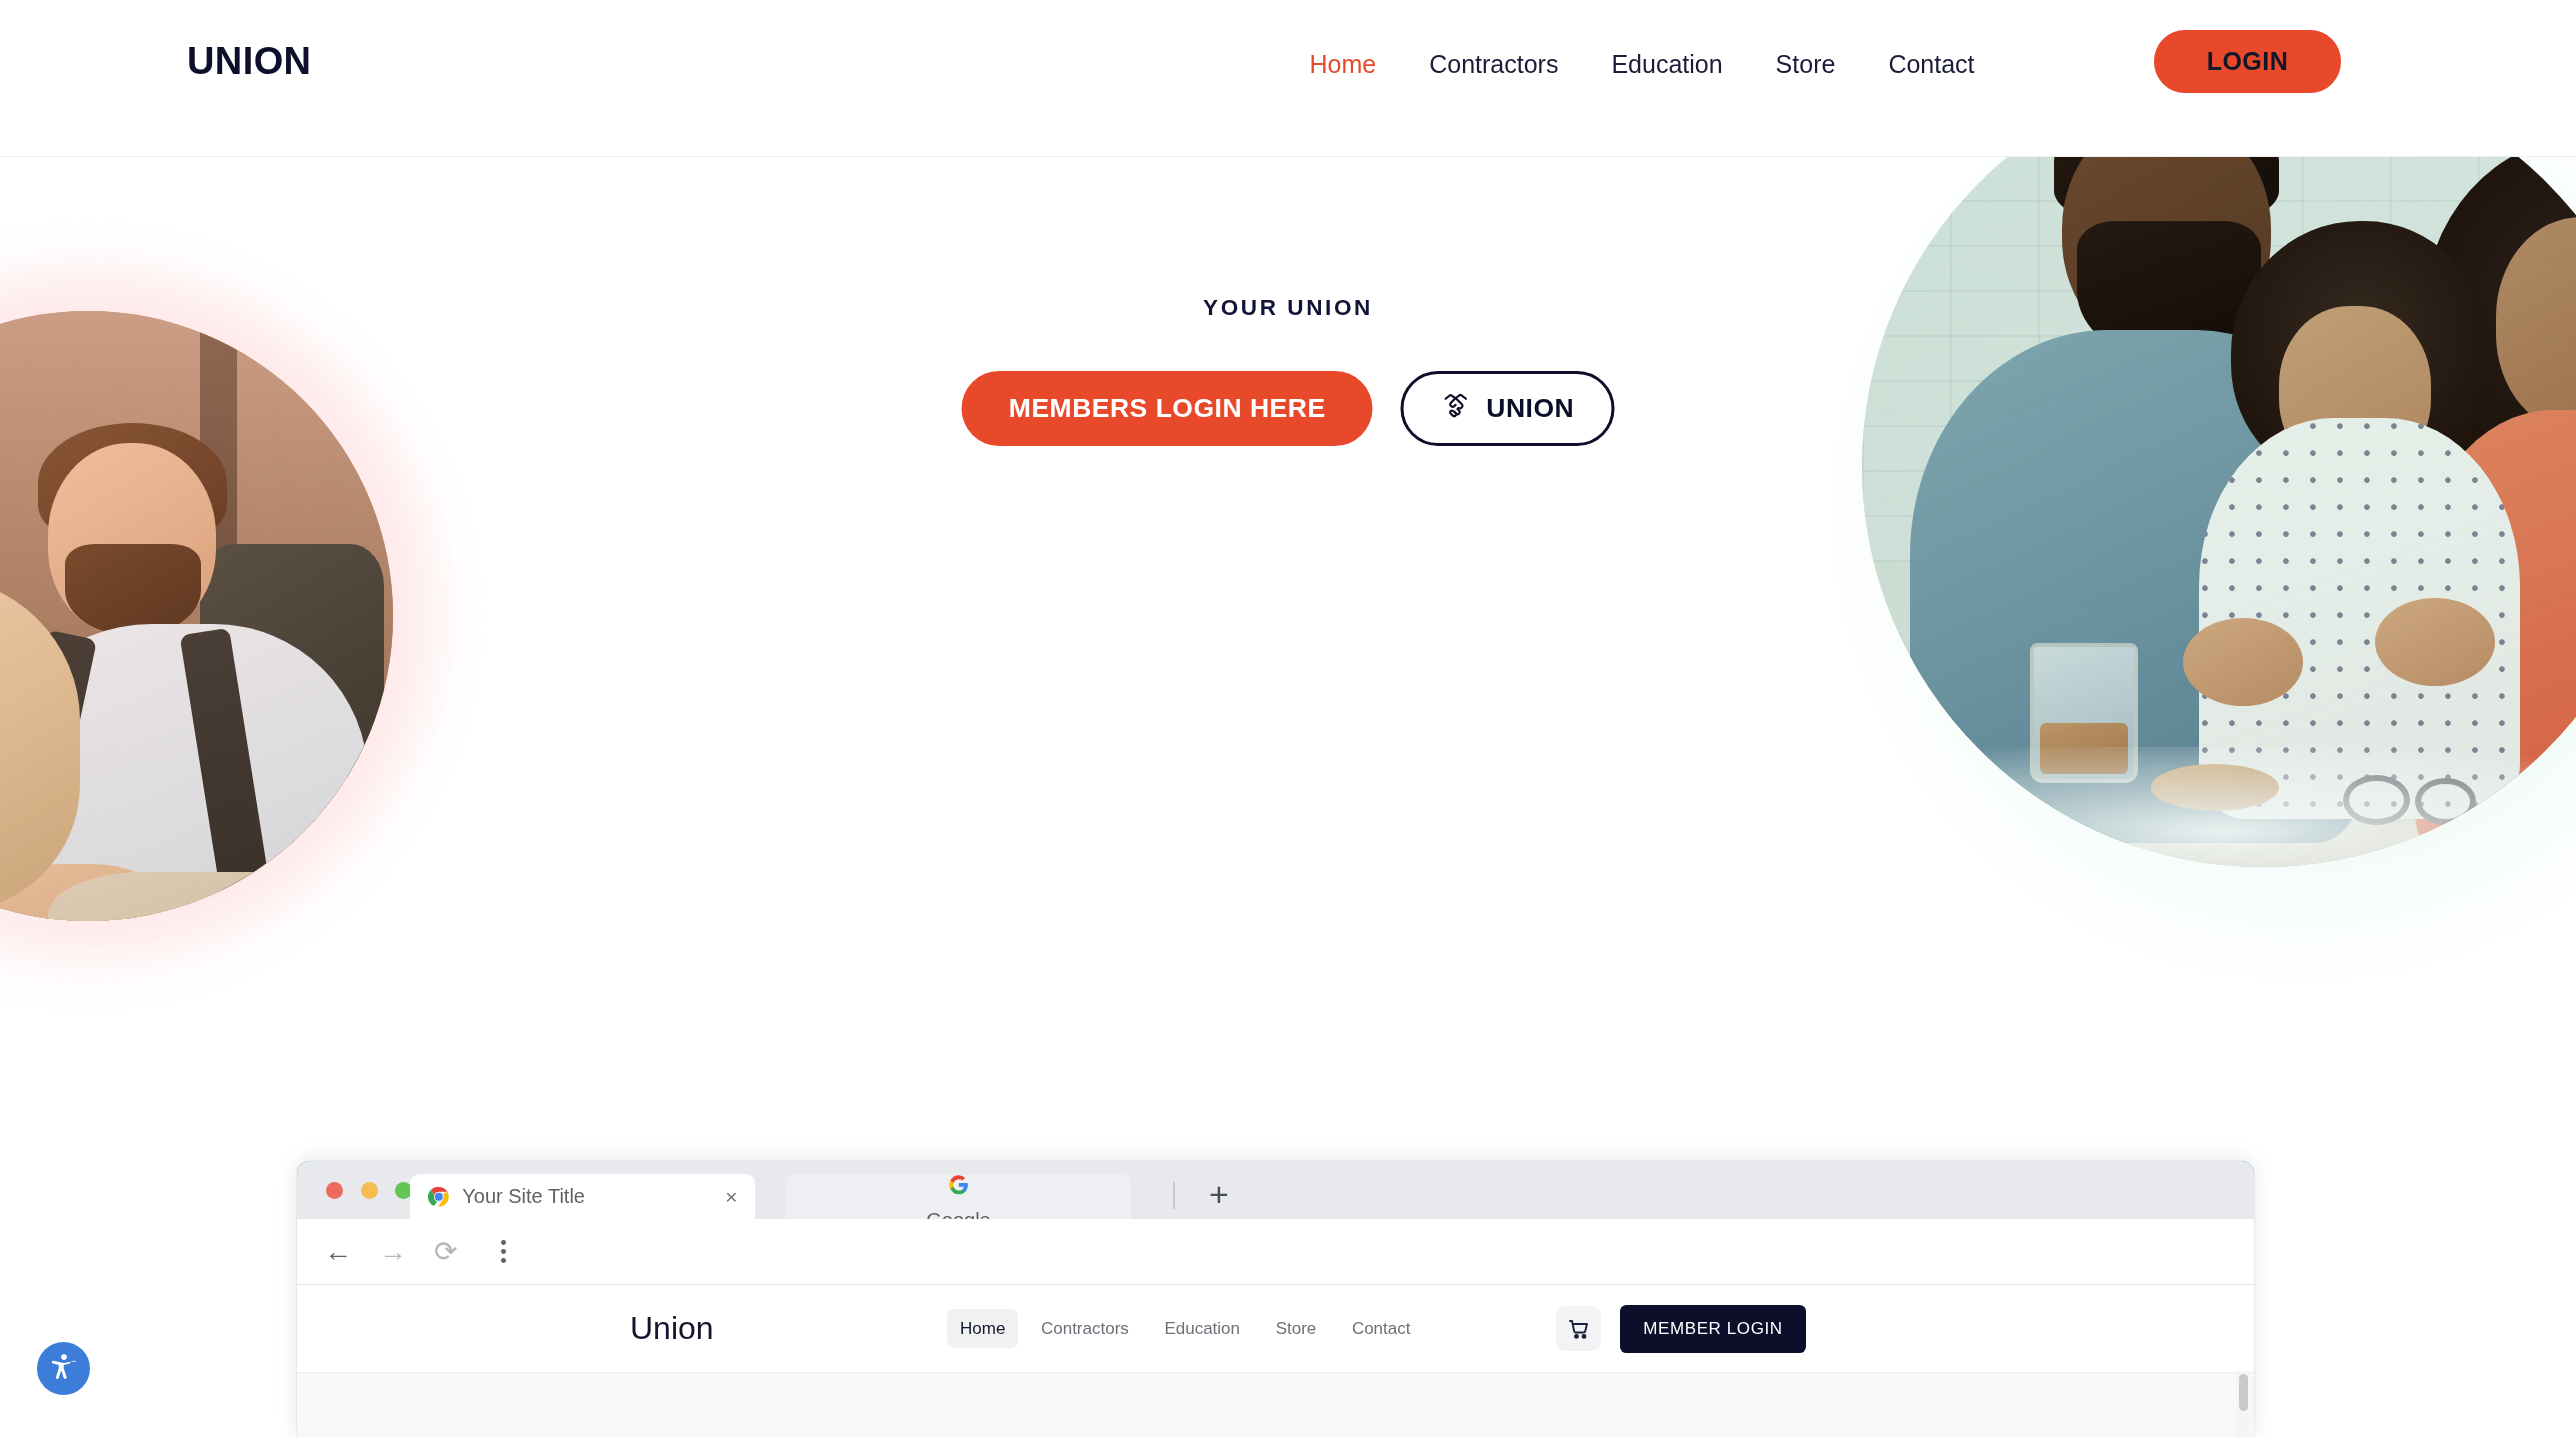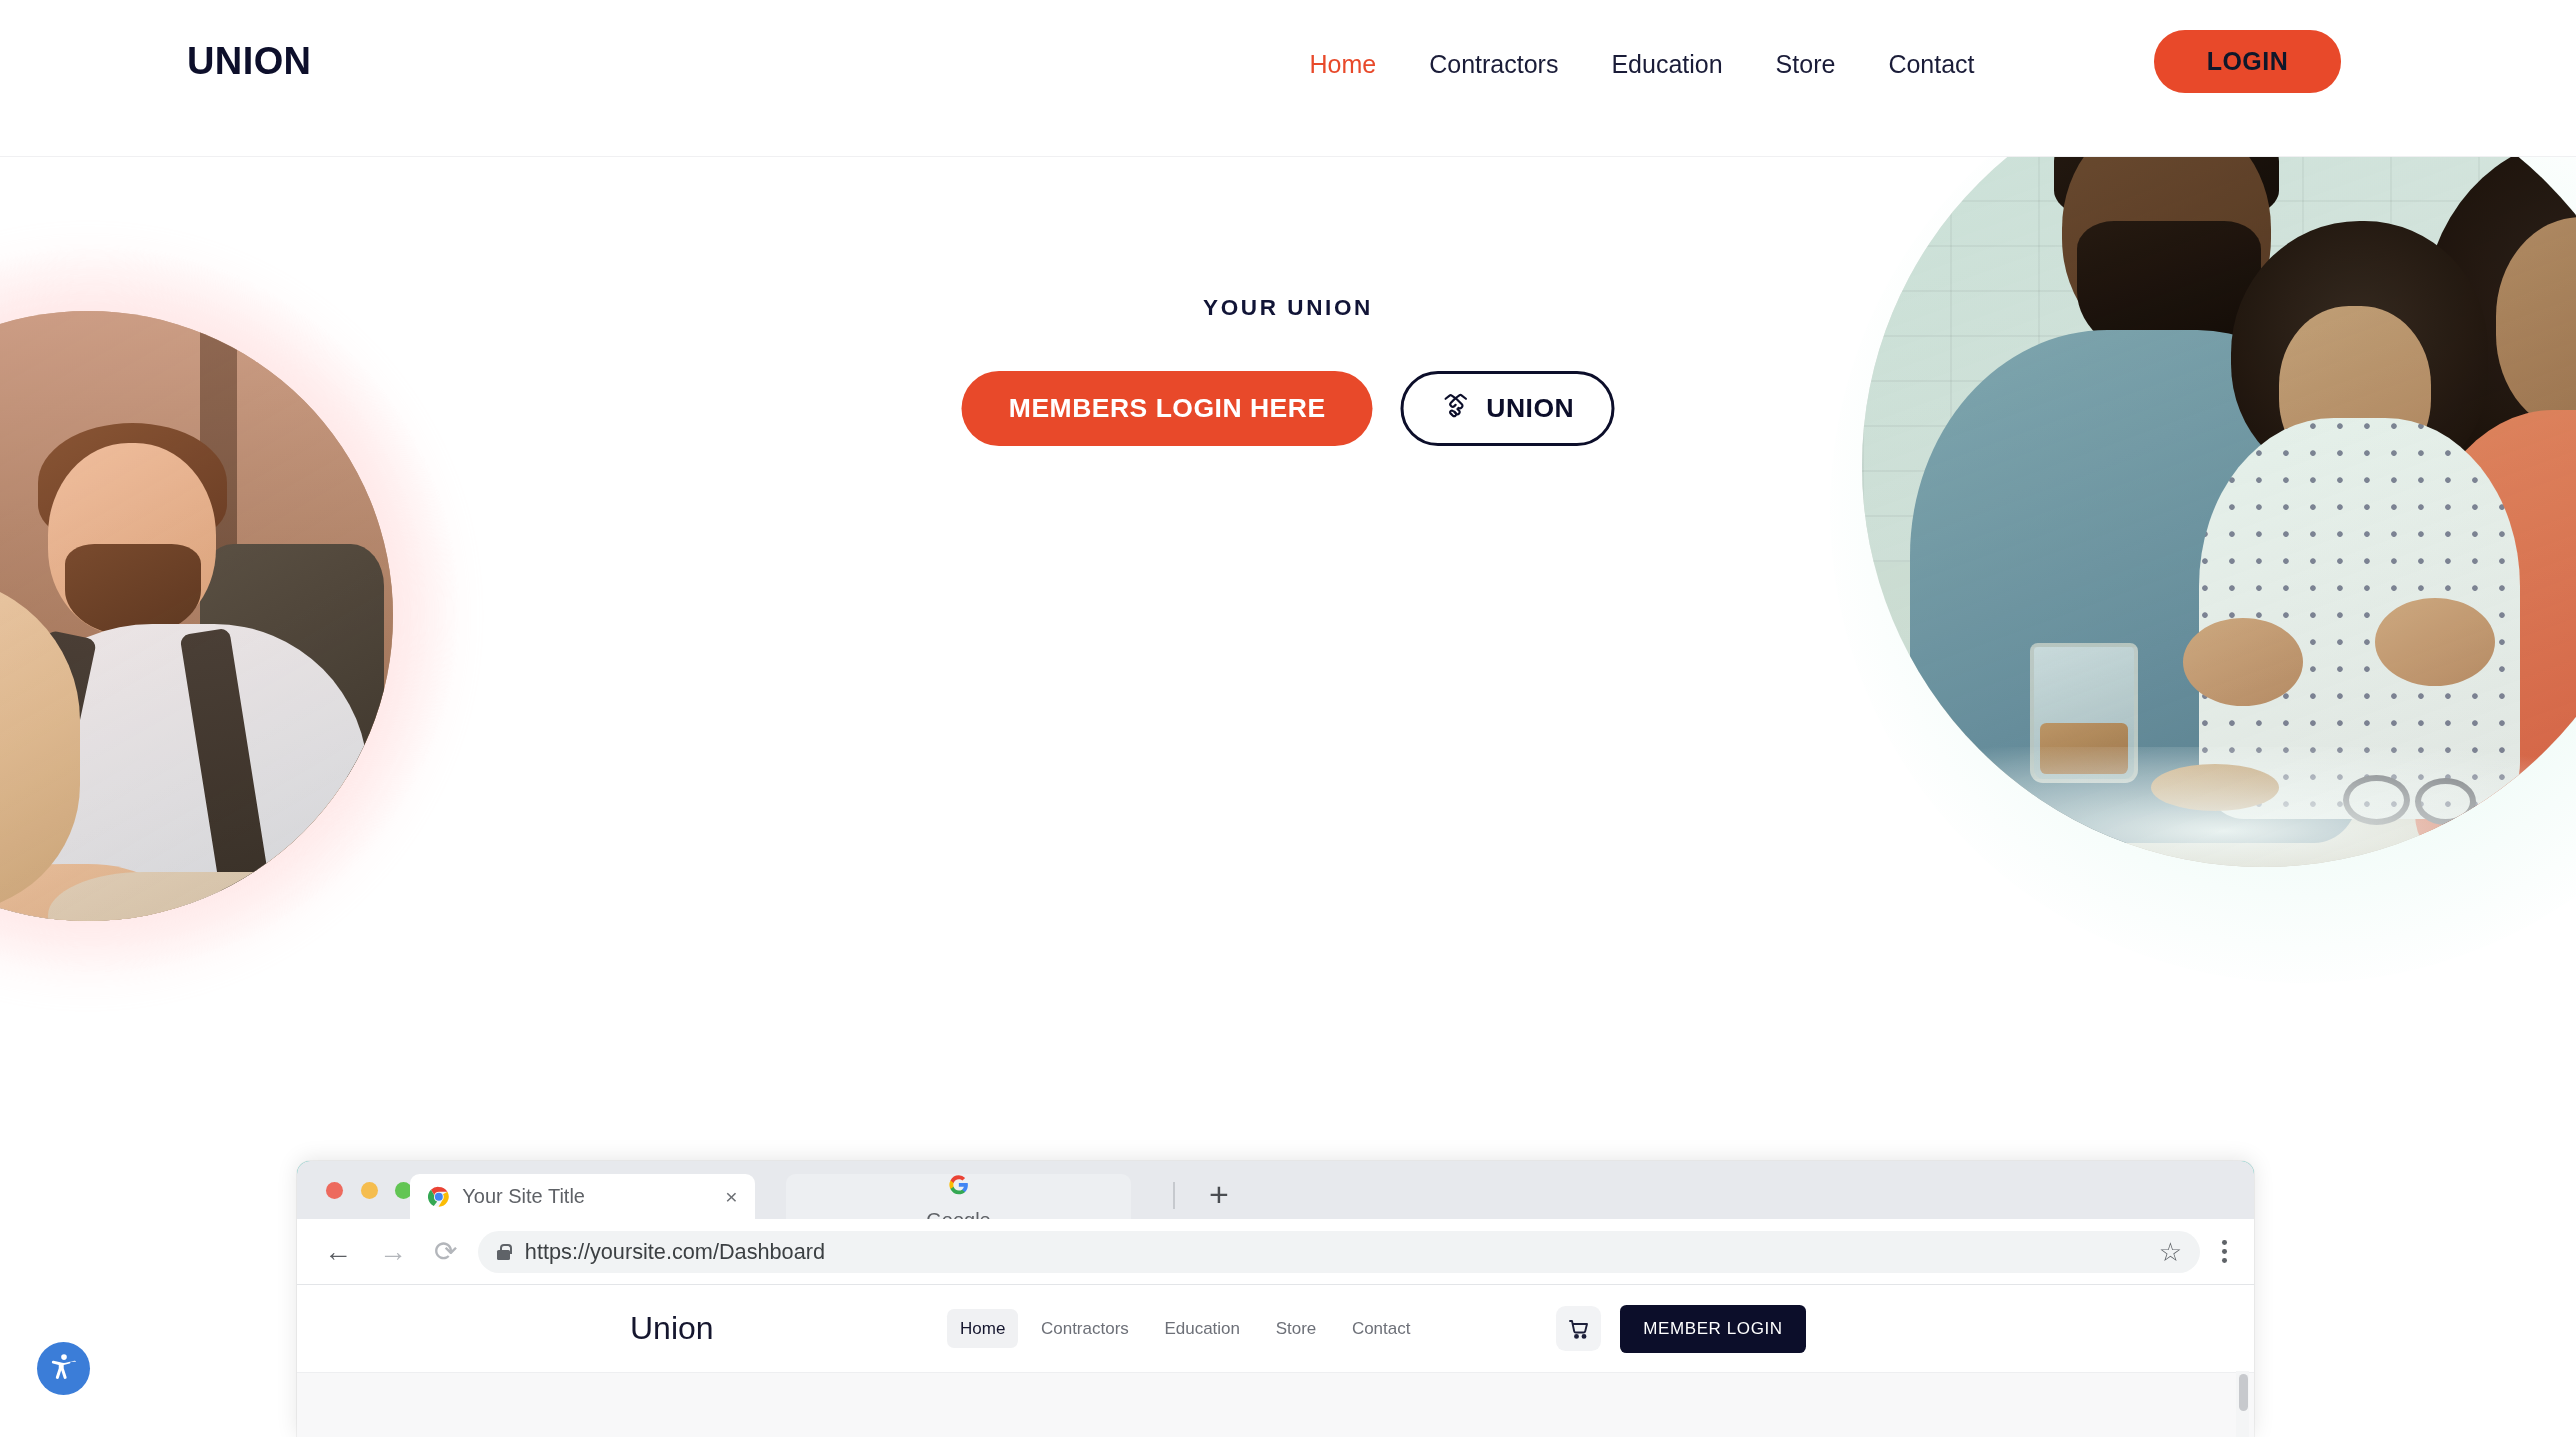--- a/index.html
+++ b/index.html
@@ -485,25 +485,20 @@
 
     <div class="tab-sep"></div>
     <div class="tab-plus">+</div>
   </div>
 
   <div class="urlbar">
     <span class="nav-ic">←</span>
     <span class="nav-ic fwd">→</span>
     <span class="nav-ic rel">⟳</span>
 
-    <div class="omnibox">
-      <span class="lock"></span>
-      <span class="url-text">https://yoursite.com/Dashboard</span>
-      <span class="star-ic">☆</span>
-    </div>
 
     <div class="kebab">
       <i></i>
         <i></i>
         <i></i>
     </div>
   </div>
 
   <div class="mocksite">
     <div class="mock-nav">

